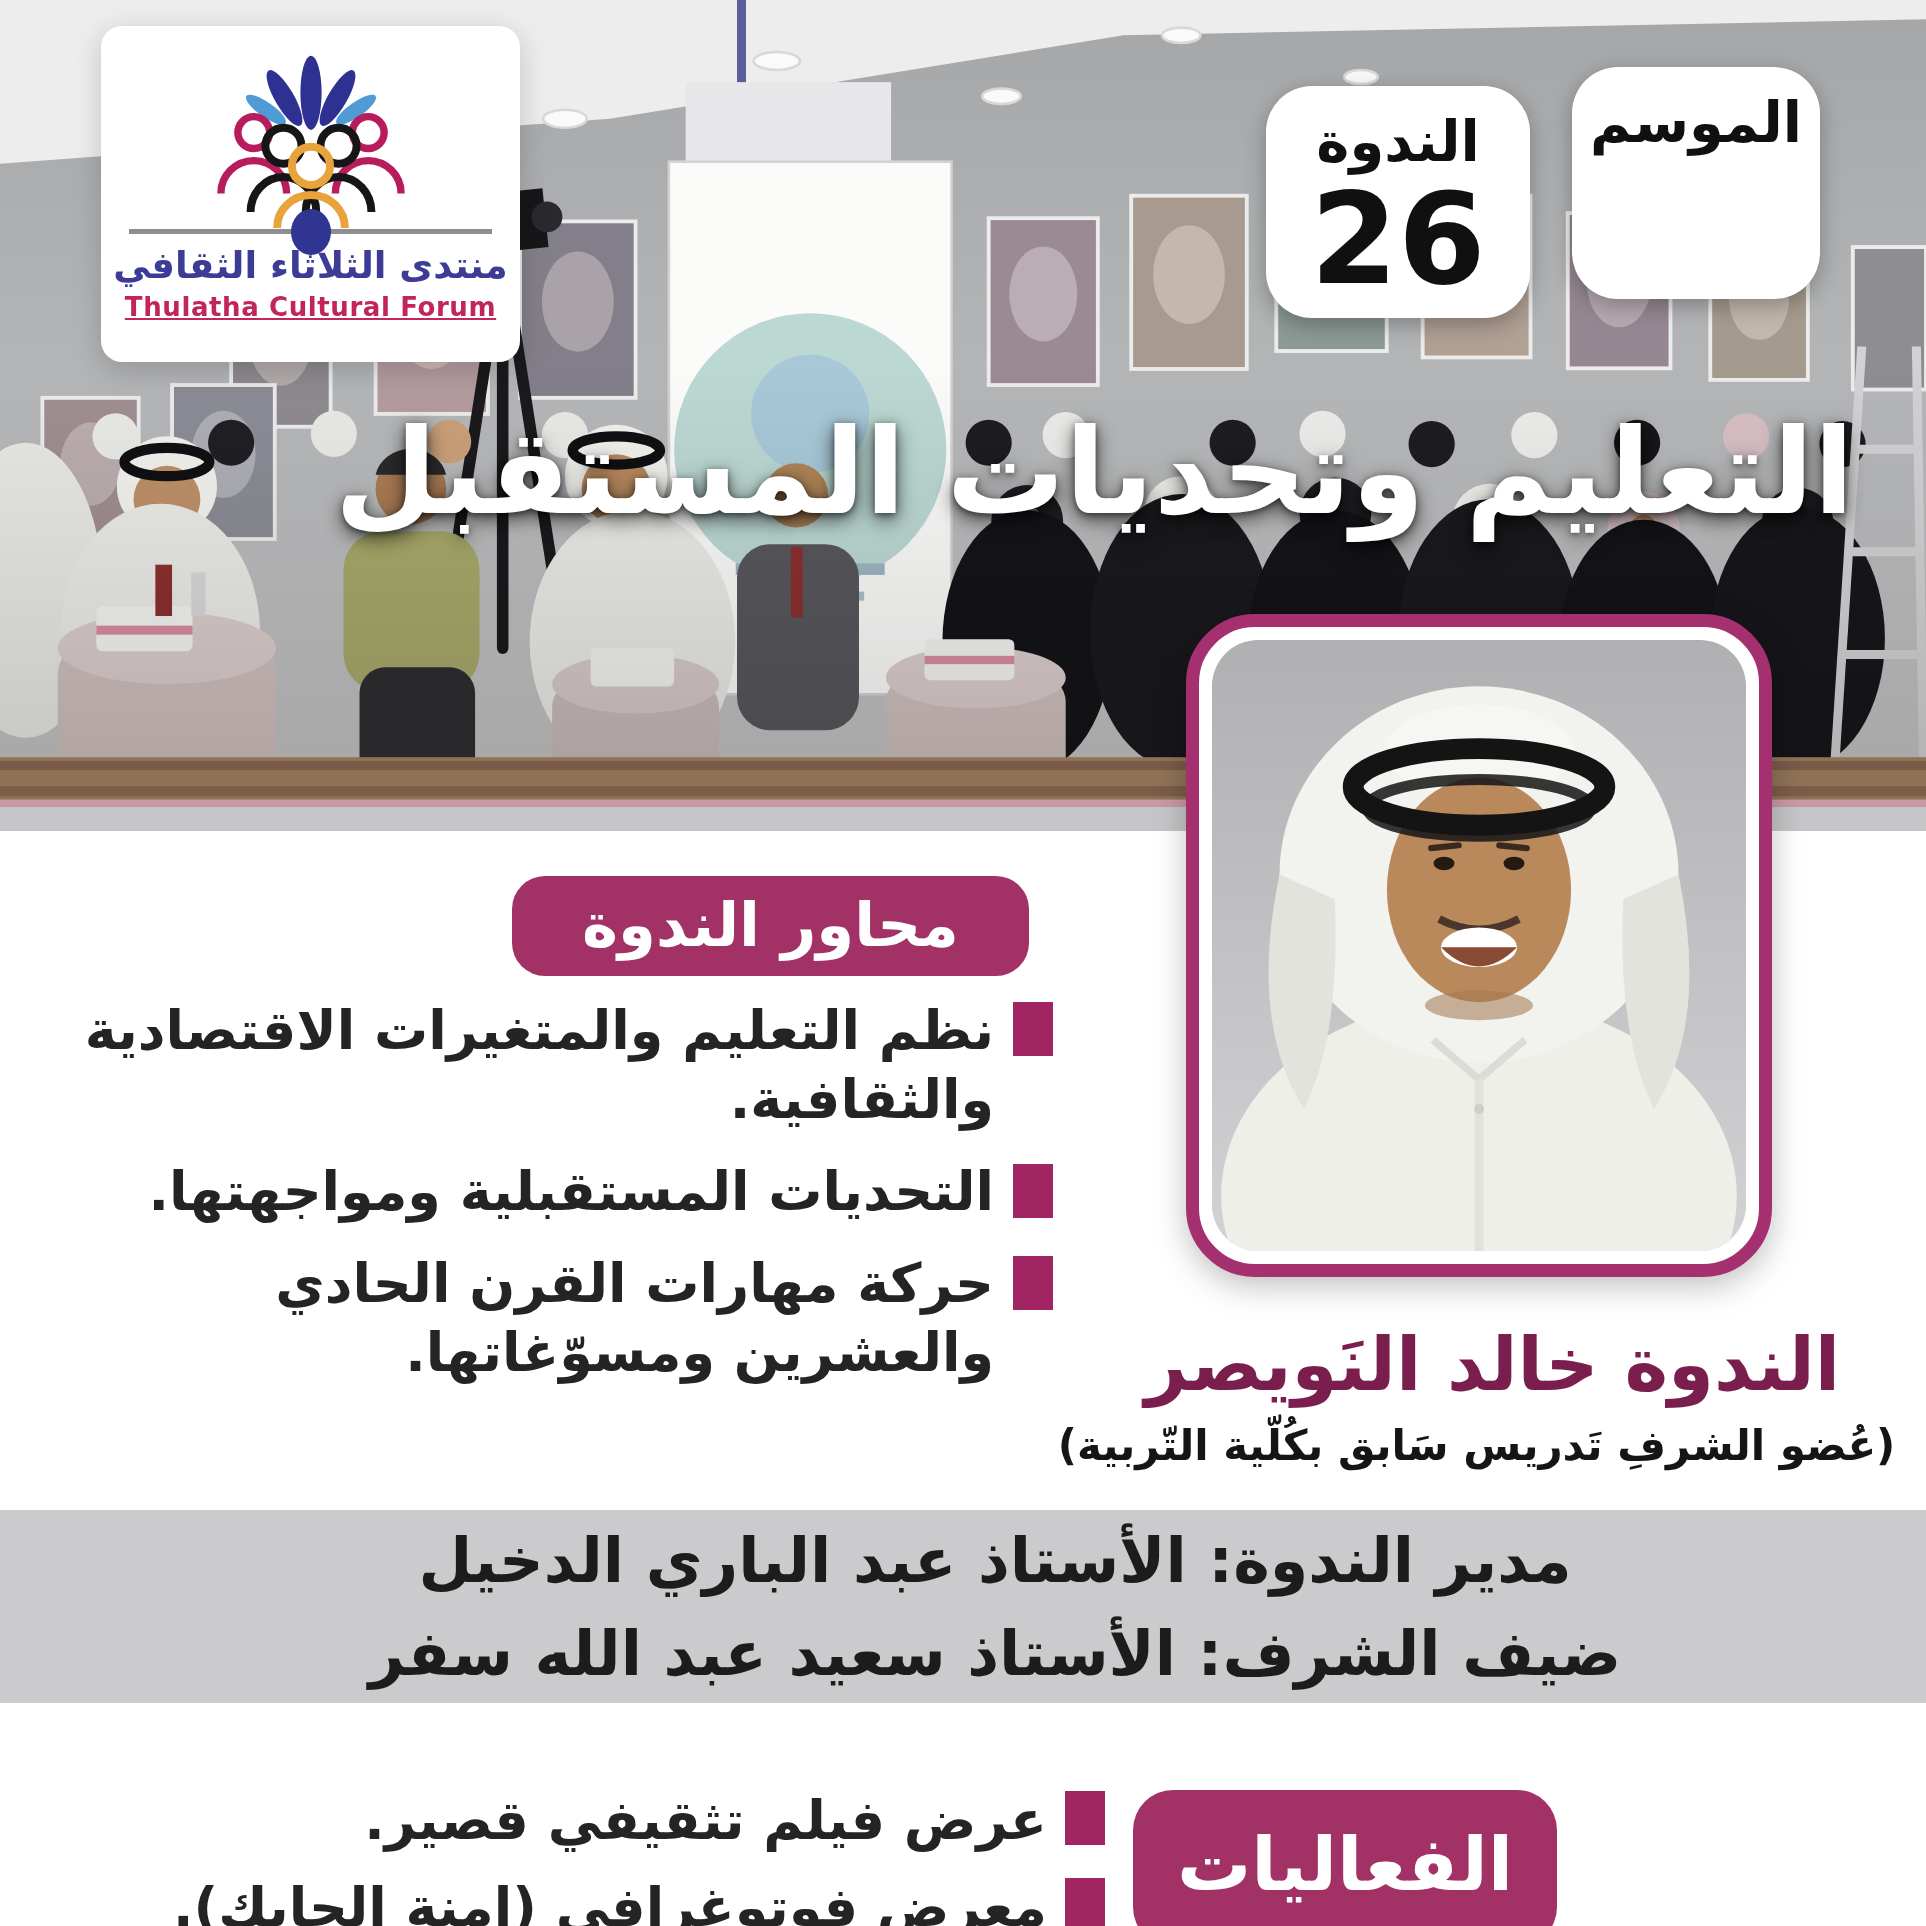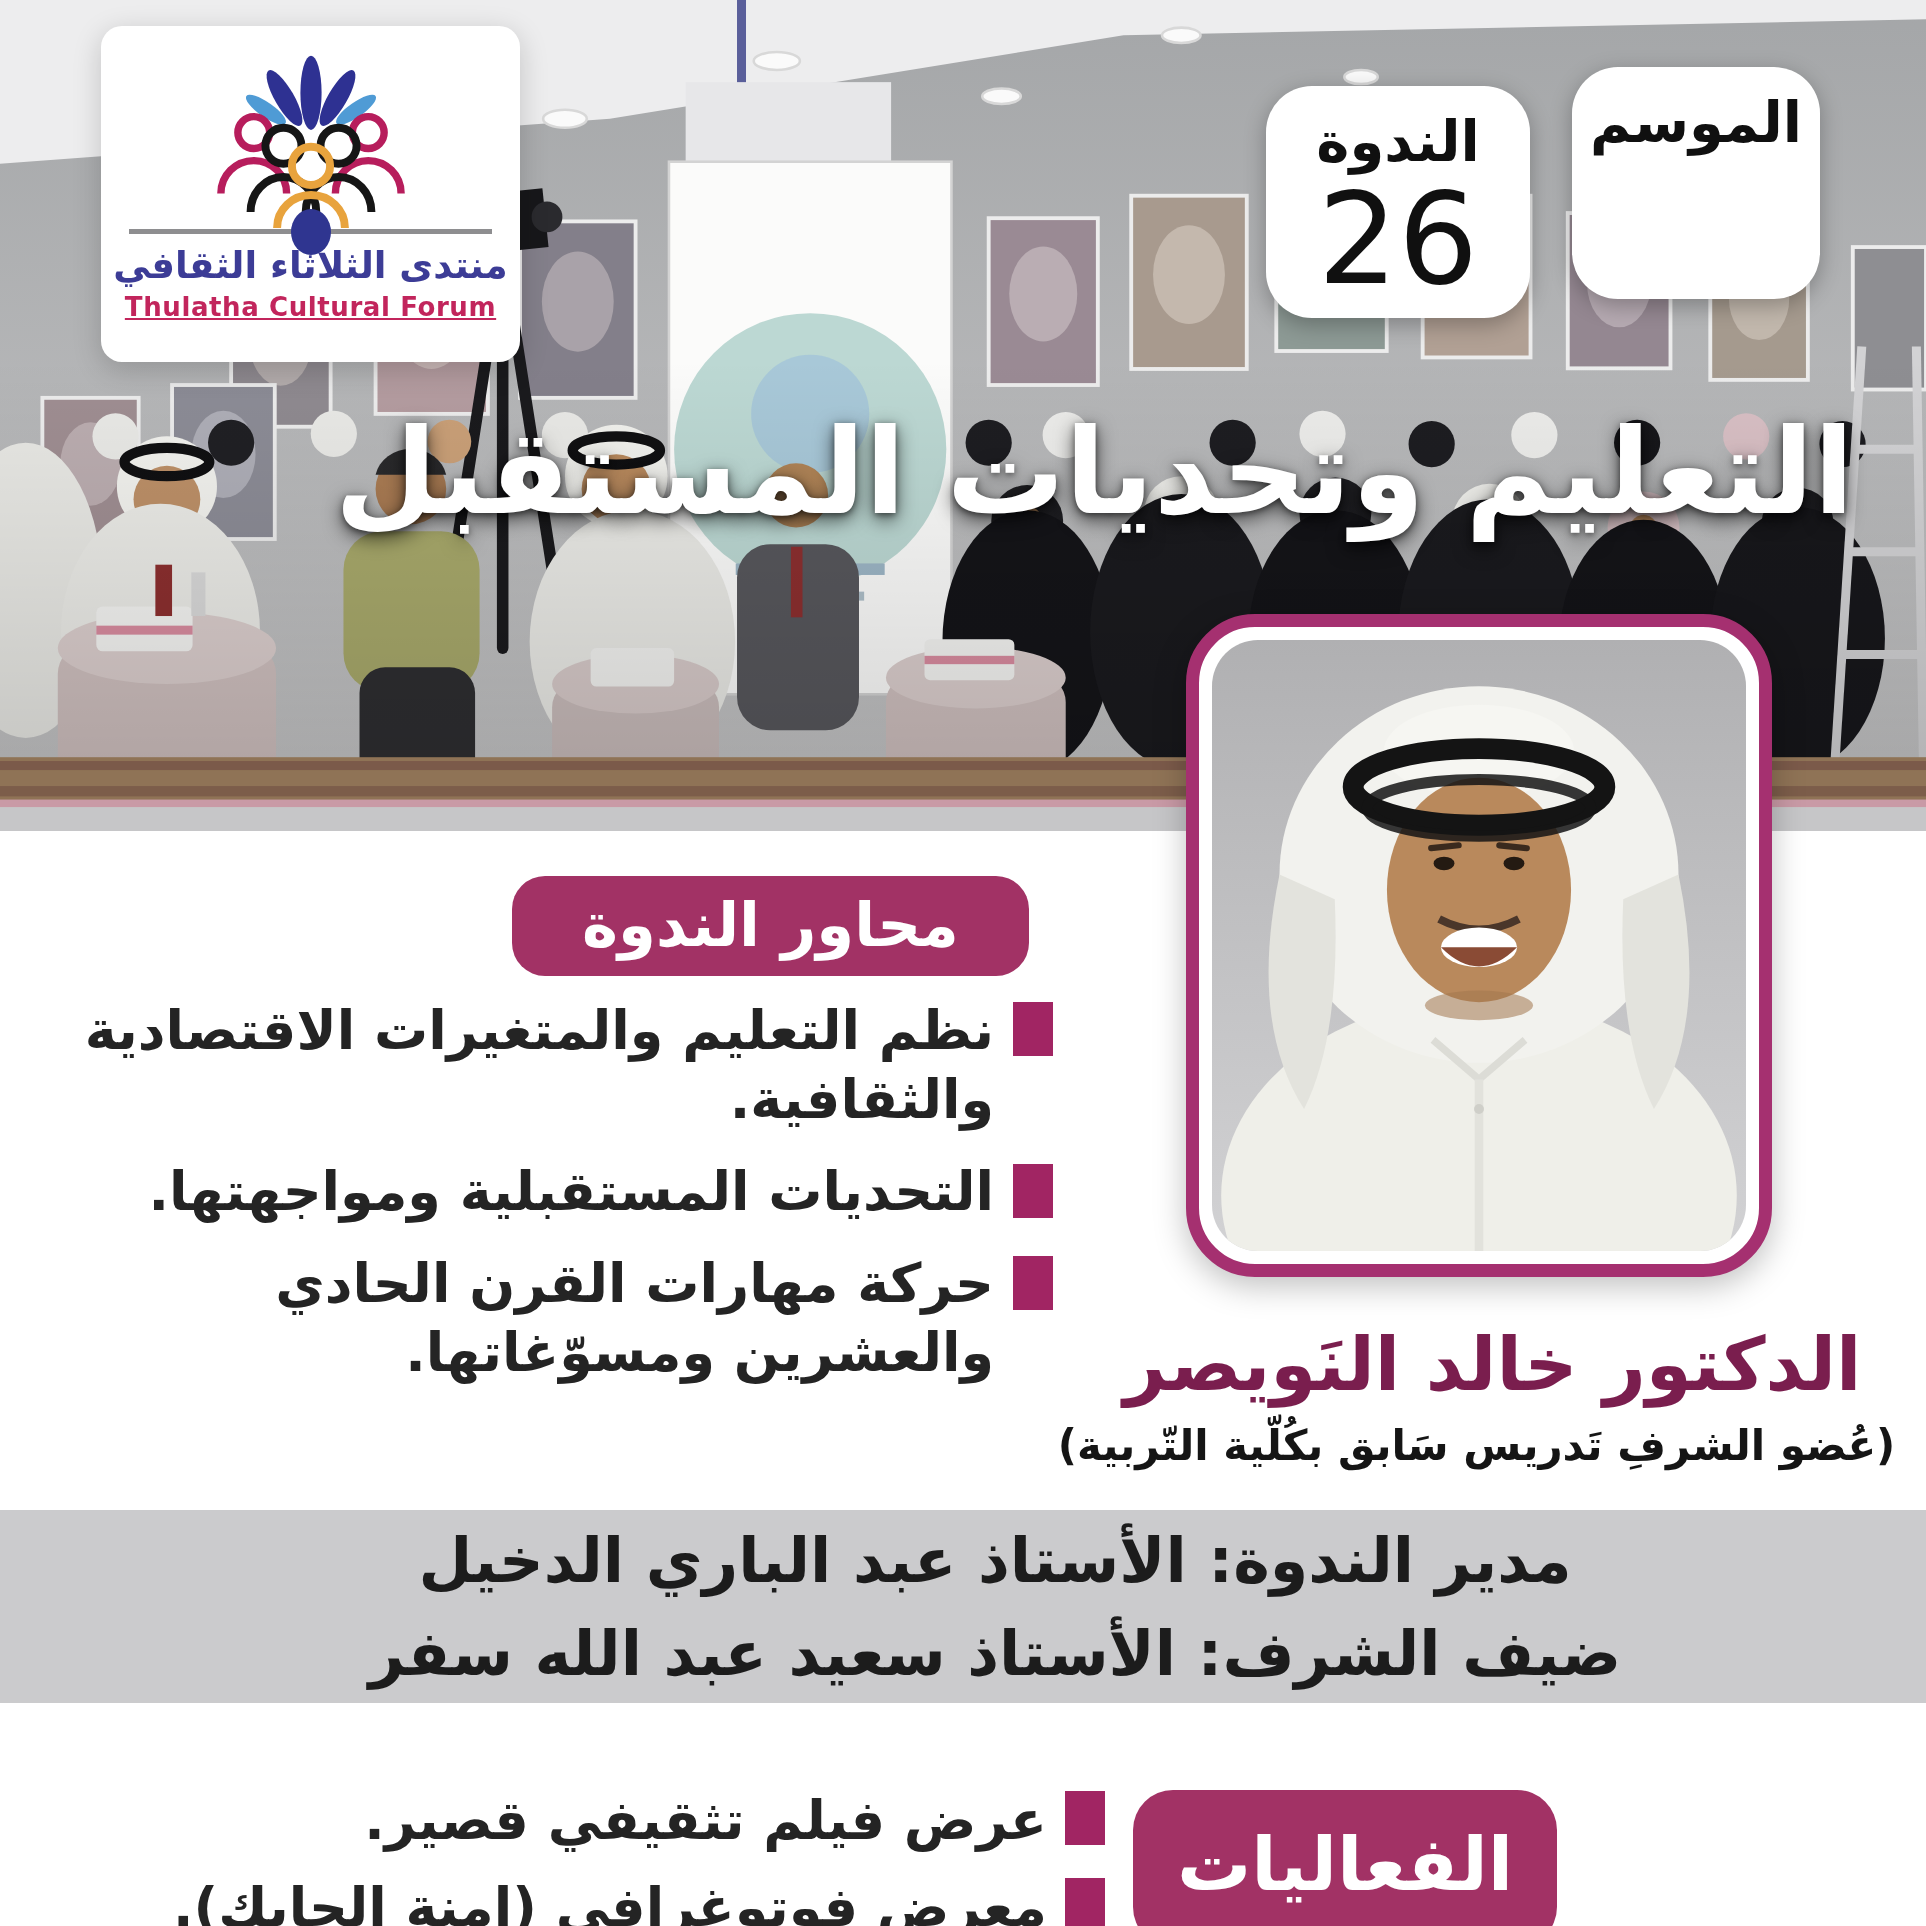--- a/index.html
+++ b/index.html
@@ -17,21 +17,21 @@
             width:40px;height:46px;background:#2f3590;border-radius:50%;}
   .logo-ar{color:#3c3c96;font-size:37px;font-weight:bold;margin-top:10.3px;direction:rtl;white-space:nowrap;}
   .logo-en{color:#c2255c;font-size:26px;font-weight:bold;margin-top:5.1px;letter-spacing:0.6px;white-space:nowrap;text-decoration:underline;}
 
   
   .badge{position:absolute;background:#ffffff;border-radius:46px;text-align:center;
          box-shadow:0 6.4px 22.5px rgba(0,0,0,.28);}
   .badge-season{left:1572px;top:67px;width:248px;height:232px;}
   .badge-seminar{left:1266px;top:86px;width:264px;height:232px;}
   .badge-label{font-size:56px;font-weight:bold;color:#101010;margin-top:23px;direction:rtl;}
-  .badge-value{font-size:126px;font-weight:normal;color:#101010;line-height:1;margin-top:2.6px;}
+  .badge-value{font-size:126px;font-weight:bold;color:#101010;line-height:1;margin-top:2.6px;}
 
   
   .title{position:absolute;top:403px;left:39px;right:72px;margin:0;text-align:right;direction:rtl;
          color:#ffffff;font-size:118px;font-weight:bold;letter-spacing:1.3px;
          text-shadow:0 6.4px 19px rgba(0,0,0,.65),0 1.9px 6.4px rgba(0,0,0,.5);}
 
   
   .speaker-frame{position:absolute;left:1186px;top:614px;width:586px;height:663px;background:#ffffff;
                  border:13px solid #a53070;border-radius:69px;box-sizing:border-box;
                  box-shadow:0 9px 32px rgba(0,0,0,.25);}
@@ -291,21 +291,21 @@
         <path d="M370,452 Q435,486 500,452" stroke="#4a362a" stroke-width="13" fill="none"></path>
         <ellipse cx="435" cy="498" rx="62" ry="32" fill="#ffffff"></ellipse>
         <path d="M373,498 Q435,560 497,498" fill="#8a4b35"></path>
         <ellipse cx="435" cy="592" rx="88" ry="24" fill="#a3764e" opacity=".55"></ellipse>
         <path d="M360,648 L435,712 L510,648" stroke="#dcdcd6" stroke-width="12" fill="none"></path>
         <rect x="428" y="712" width="14" height="280" fill="#e2e2dc"></rect>
         <circle cx="435" cy="760" r="8" fill="#cfcfc9"></circle>
       </svg>
     </div>
   </div>
-  <div class="speaker-name">الدكتور خالد النَويصر</div>
+  <div class="speaker-name">الندوة خالد النَويصر</div>
   <div class="speaker-role">(عُضو الشرفِ تَدريس سَابق بكُلّية التّربية)</div>
 
   <div class="topics-label">محاور الندوة</div>
   <ul class="topics-list">
     <li>
       <span class="sq"></span>
       <span>نظم التعليم والمتغيرات الاقتصادية والثقافية.</span>
     </li>
     <li>
       <span class="sq"></span>

